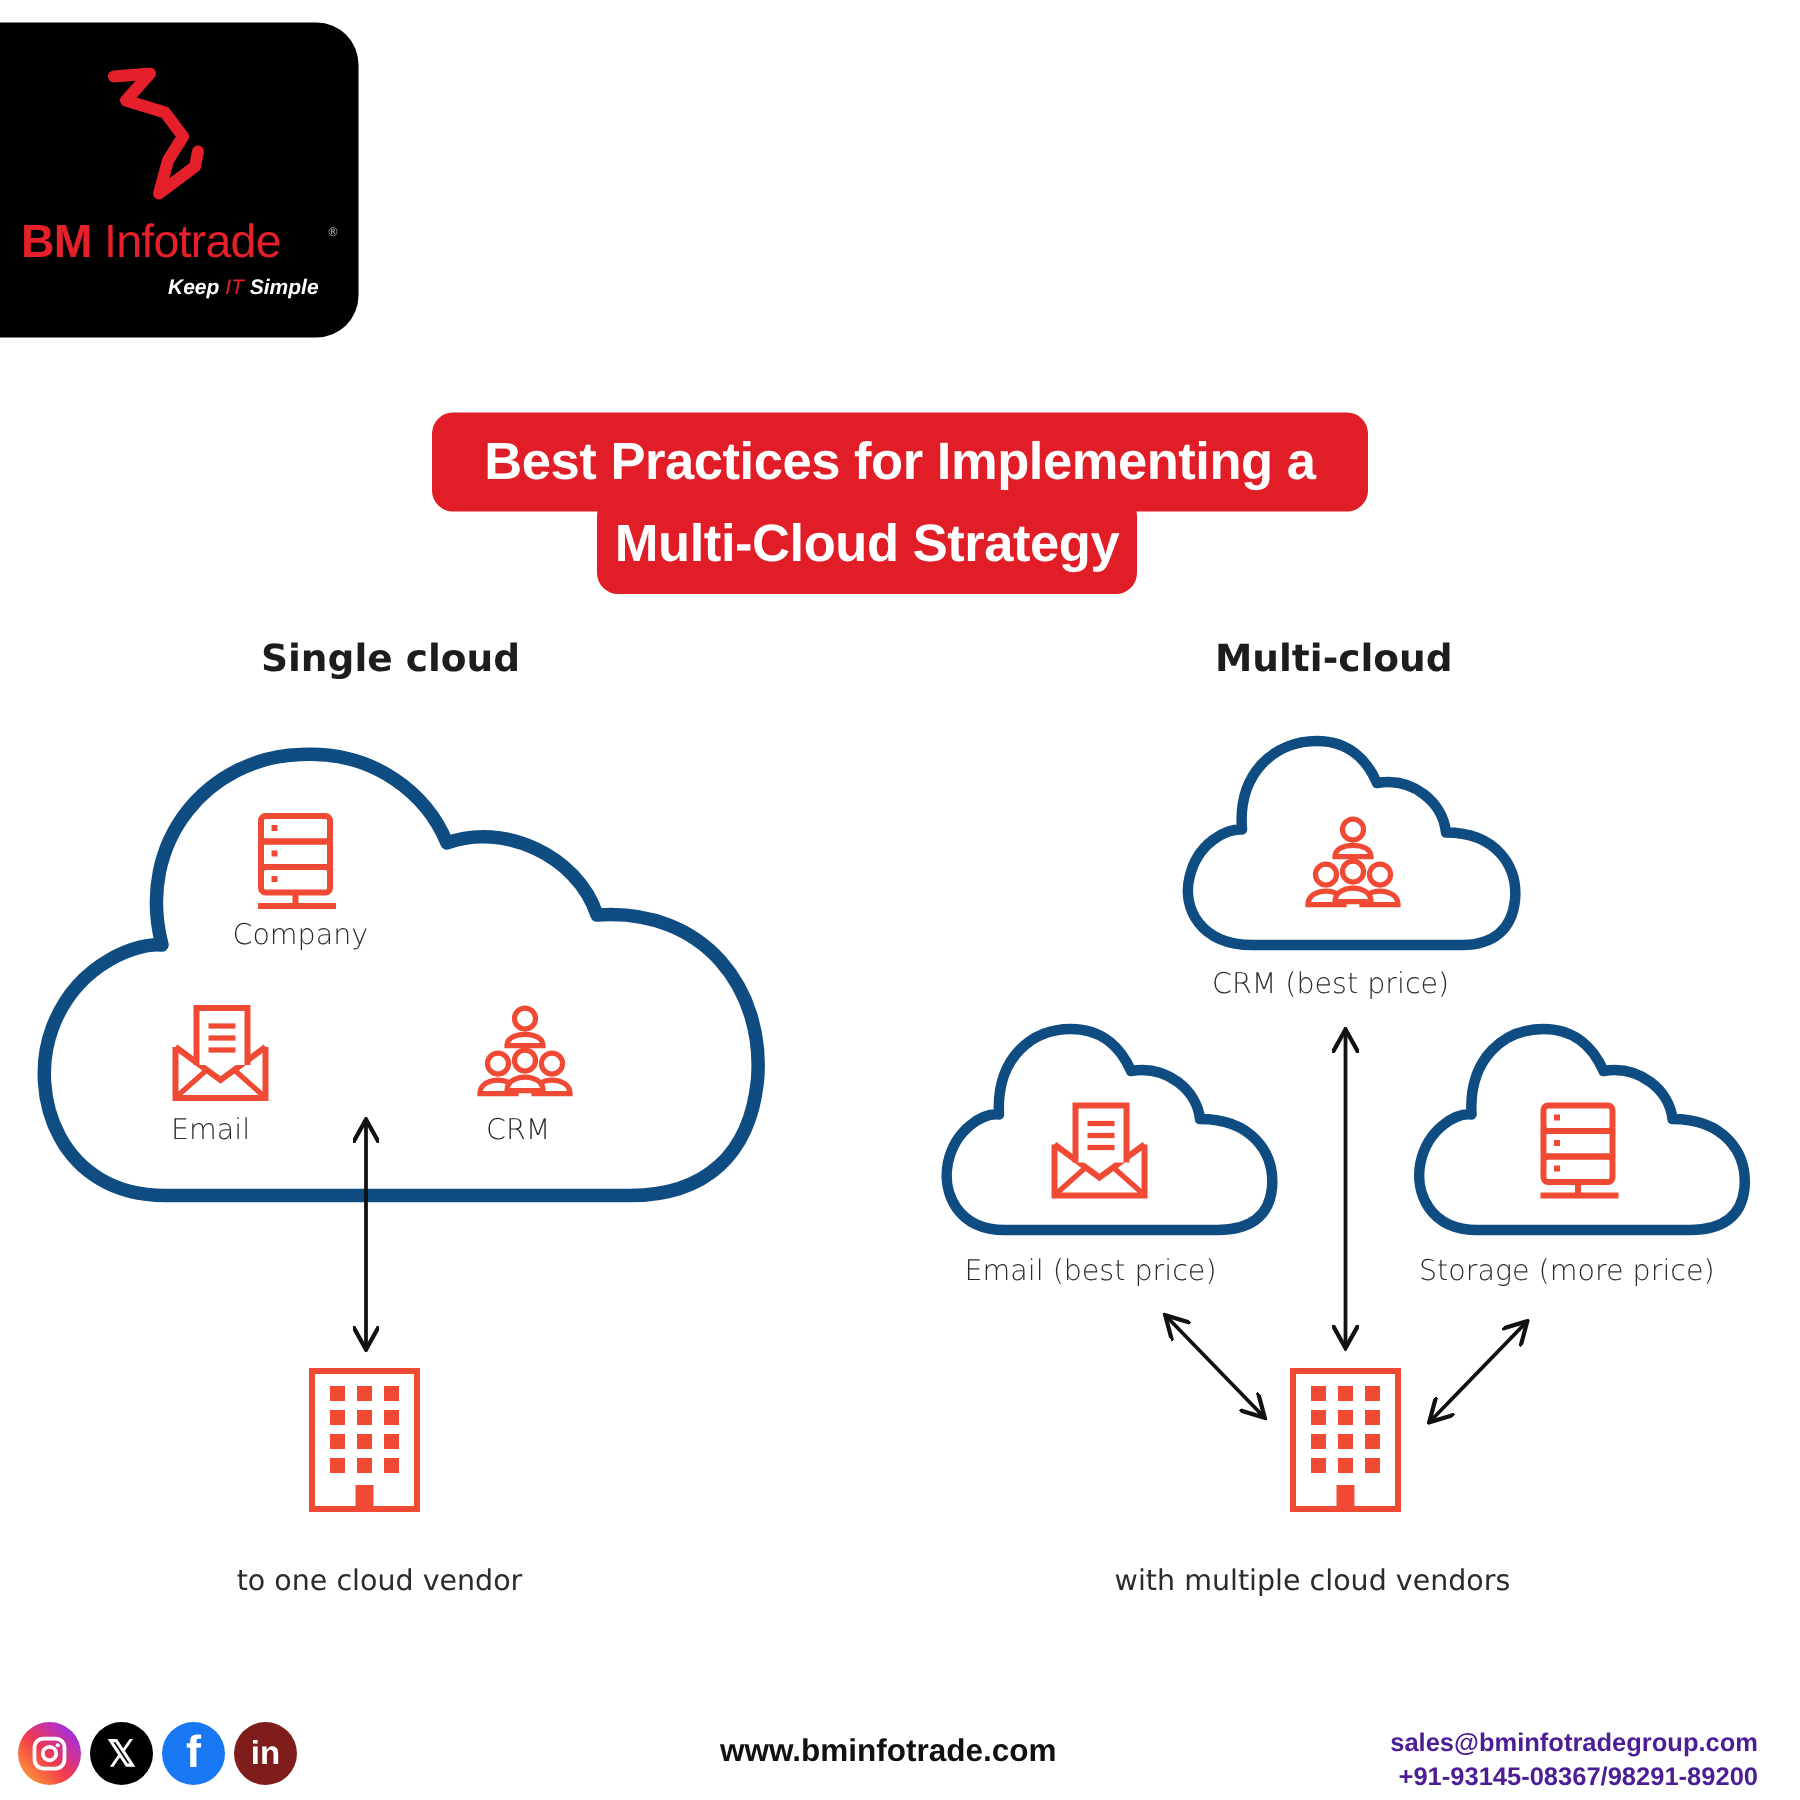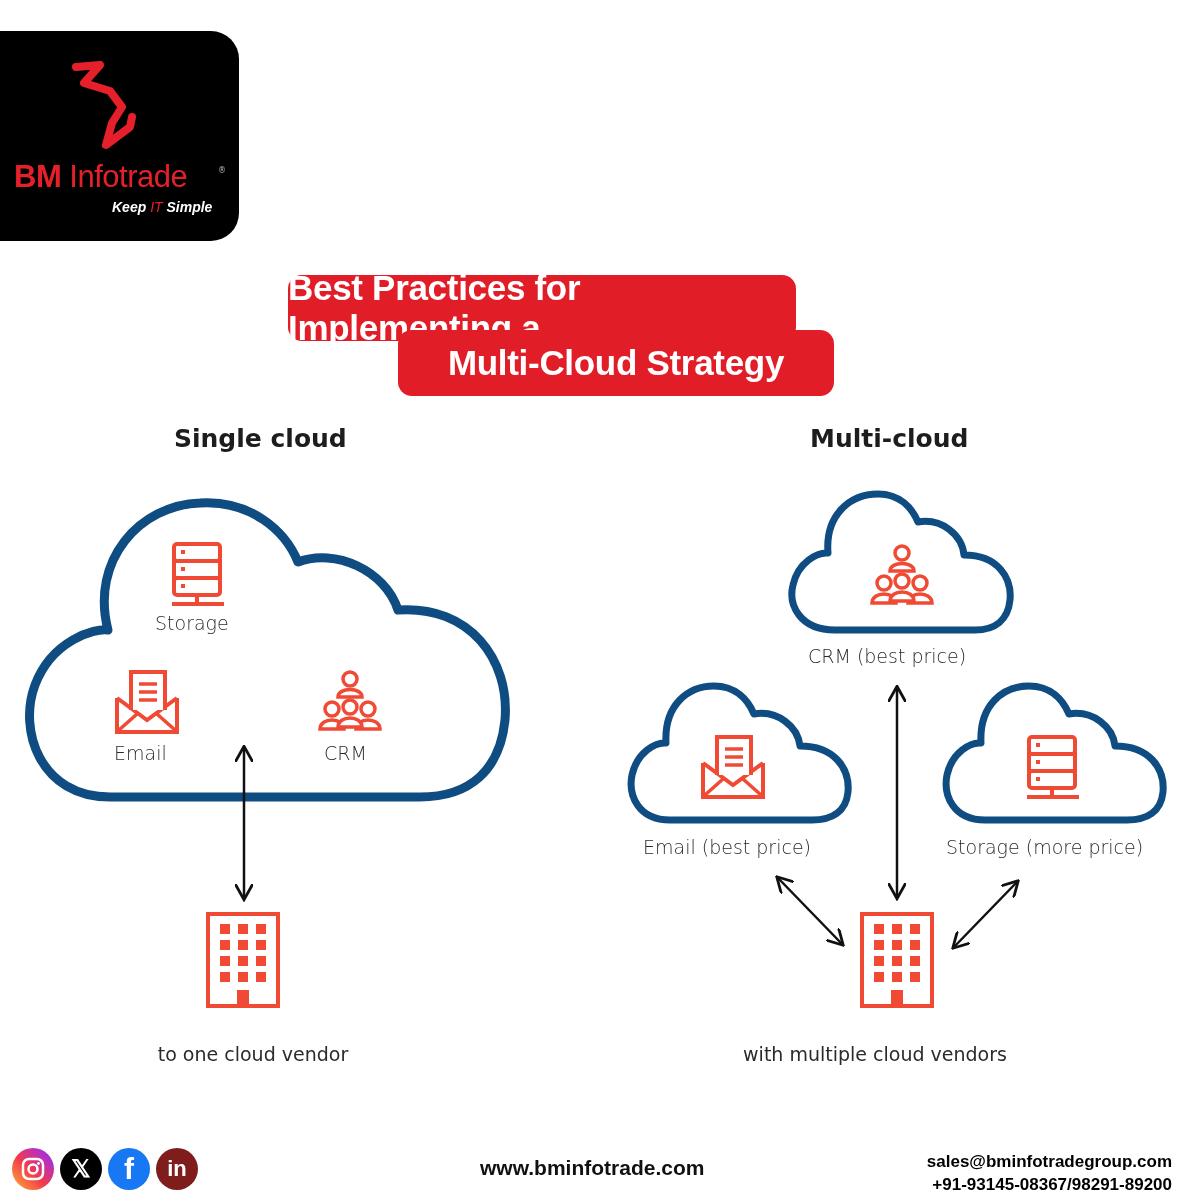--- a/index.html
+++ b/index.html
@@ -1,43 +1,43 @@
 <!DOCTYPE html>
 <html><head>
 <meta charset="utf-8">
 <style>
   * { box-sizing: border-box; margin: 0; padding: 0; }
   html, body { width: 1200px; height: 1200px; background: #ffffff; overflow: hidden; }
   body { position: relative; font-family: "DejaVu Sans", sans-serif; color: #222; }
 
   .logo-box {
     position: absolute; left: 0; top: 15px; width: 239px; height: 210px;
-    background: #000; border-radius: 0 28px 28px 0; margin-top: 16px;
+    background: #000; border-radius: 0 28px 28px 0;
   }
   .logo-mark { position: absolute; left: 70px; top: 30px; width: 72px; height: 92px; }
   .logo-name {
     position: absolute; left: 14px; top: 128px; font-family: "Liberation Sans", sans-serif;
     font-size: 31px; color: #e5202a; letter-spacing: -0.5px; white-space: nowrap;
   }
   .logo-name b { font-weight: 900; }
   .logo-reg { position: absolute; left: 218px; top: 135px; font-size: 8px; color: #bbb; }
   .logo-tag {
     position: absolute; left: 112px; top: 168px; font-family: "Liberation Sans", sans-serif;
     font-size: 14px; font-style: italic; font-weight: bold; color: #fff; white-space: nowrap;
   }
   .logo-tag .it { color: #e5202a; font-weight: normal; }
 
   .title-line1 {
-    position: absolute; left: 288px; top: 275px; width: 508px; height: 66px;
+    position: absolute; left: 288px; top: 275px; width: 624px; height: 66px;
     background: #e11d27; border-radius: 14px; color: #fff;
     font-family: "Liberation Sans", sans-serif; font-weight: bold; font-size: 35px;
     display: flex; align-items: center; justify-content: center; letter-spacing: -0.3px;
   }
   .title-line2 {
-    position: absolute; left: 398px; top: 330px; width: 436px; height: 66px;
+    position: absolute; left: 398px; top: 330px; width: 360px; height: 66px;
     background: #e11d27; border-radius: 14px; color: #fff;
     font-family: "Liberation Sans", sans-serif; font-weight: bold; font-size: 35px;
     display: flex; align-items: center; justify-content: center; letter-spacing: -0.3px;
   }
 
   .section-heading {
     position: absolute; font-size: 25px; font-weight: 600; color: #1d1d1d;
     font-family: "DejaVu Sans", sans-serif; white-space: nowrap;
   }
 
@@ -62,21 +62,21 @@
   .social.x { background: #000; font-size: 24px; }
   .social.fb { background: #1877f2; font-size: 30px; }
   .social.li { background: #7f1d1d; font-size: 22px; }
 
   .footer-url {
     position: absolute; left: 480px; top: 1156px; font-family: "Liberation Sans", sans-serif;
     font-weight: bold; font-size: 21px; color: #111;
   }
   .footer-contact {
     position: absolute; right: 28px; top: 1150px; font-family: "Liberation Sans", sans-serif;
-    font-weight: bold; font-size: 17px; color: #000000; text-align: right; line-height: 23px;
+    font-weight: bold; font-size: 17px; color: #4c1d95; text-align: right; line-height: 23px;
   }
 </style>
 </head>
 <body>
 
 <div class="logo-box">
   <svg class="logo-mark" viewBox="0 0 72 92">
     <path d="M6 6 L30 4 L14 22 L40 30 L52 46 L42 62 L36 84 L60 66 L62 56" fill="none" stroke="#e5202a" stroke-width="8" stroke-linecap="round" stroke-linejoin="round"></path>
   </svg>
   <div class="logo-name"><b>BM</b><span> Infotrade</span></div>
@@ -153,21 +153,21 @@
 <svg class="abs" style="left:172px; top:542px;" width="52" height="64" viewBox="0 0 52 64">
     <use href="#server"></use>
   </svg>
 <svg class="abs" style="left:115px; top:670px;" width="64" height="64" viewBox="0 0 64 64">
     <use href="#email"></use>
   </svg>
 <svg class="abs" style="left:318px; top:669px;" width="64" height="64" viewBox="0 0 64 64">
     <use href="#people"></use>
   </svg>
 
-<div class="label" style="left:155px; top:612px;">Storage</div>
+<div class="label" style="left:155px; top:612px;">Company</div>
 <div class="label" style="left:114px; top:742px;">Email</div>
 <div class="label" style="left:324px; top:742px;">CRM</div>
 
 <svg class="abs" style="left:206px; top:912px;" width="76" height="96" viewBox="0 0 76 96">
     <use href="#building"></use>
   </svg>
 
 <div class="caption" style="left:110px; top:1041px; width:286px;">
   <div>to one cloud vendor</div>
 </div>

